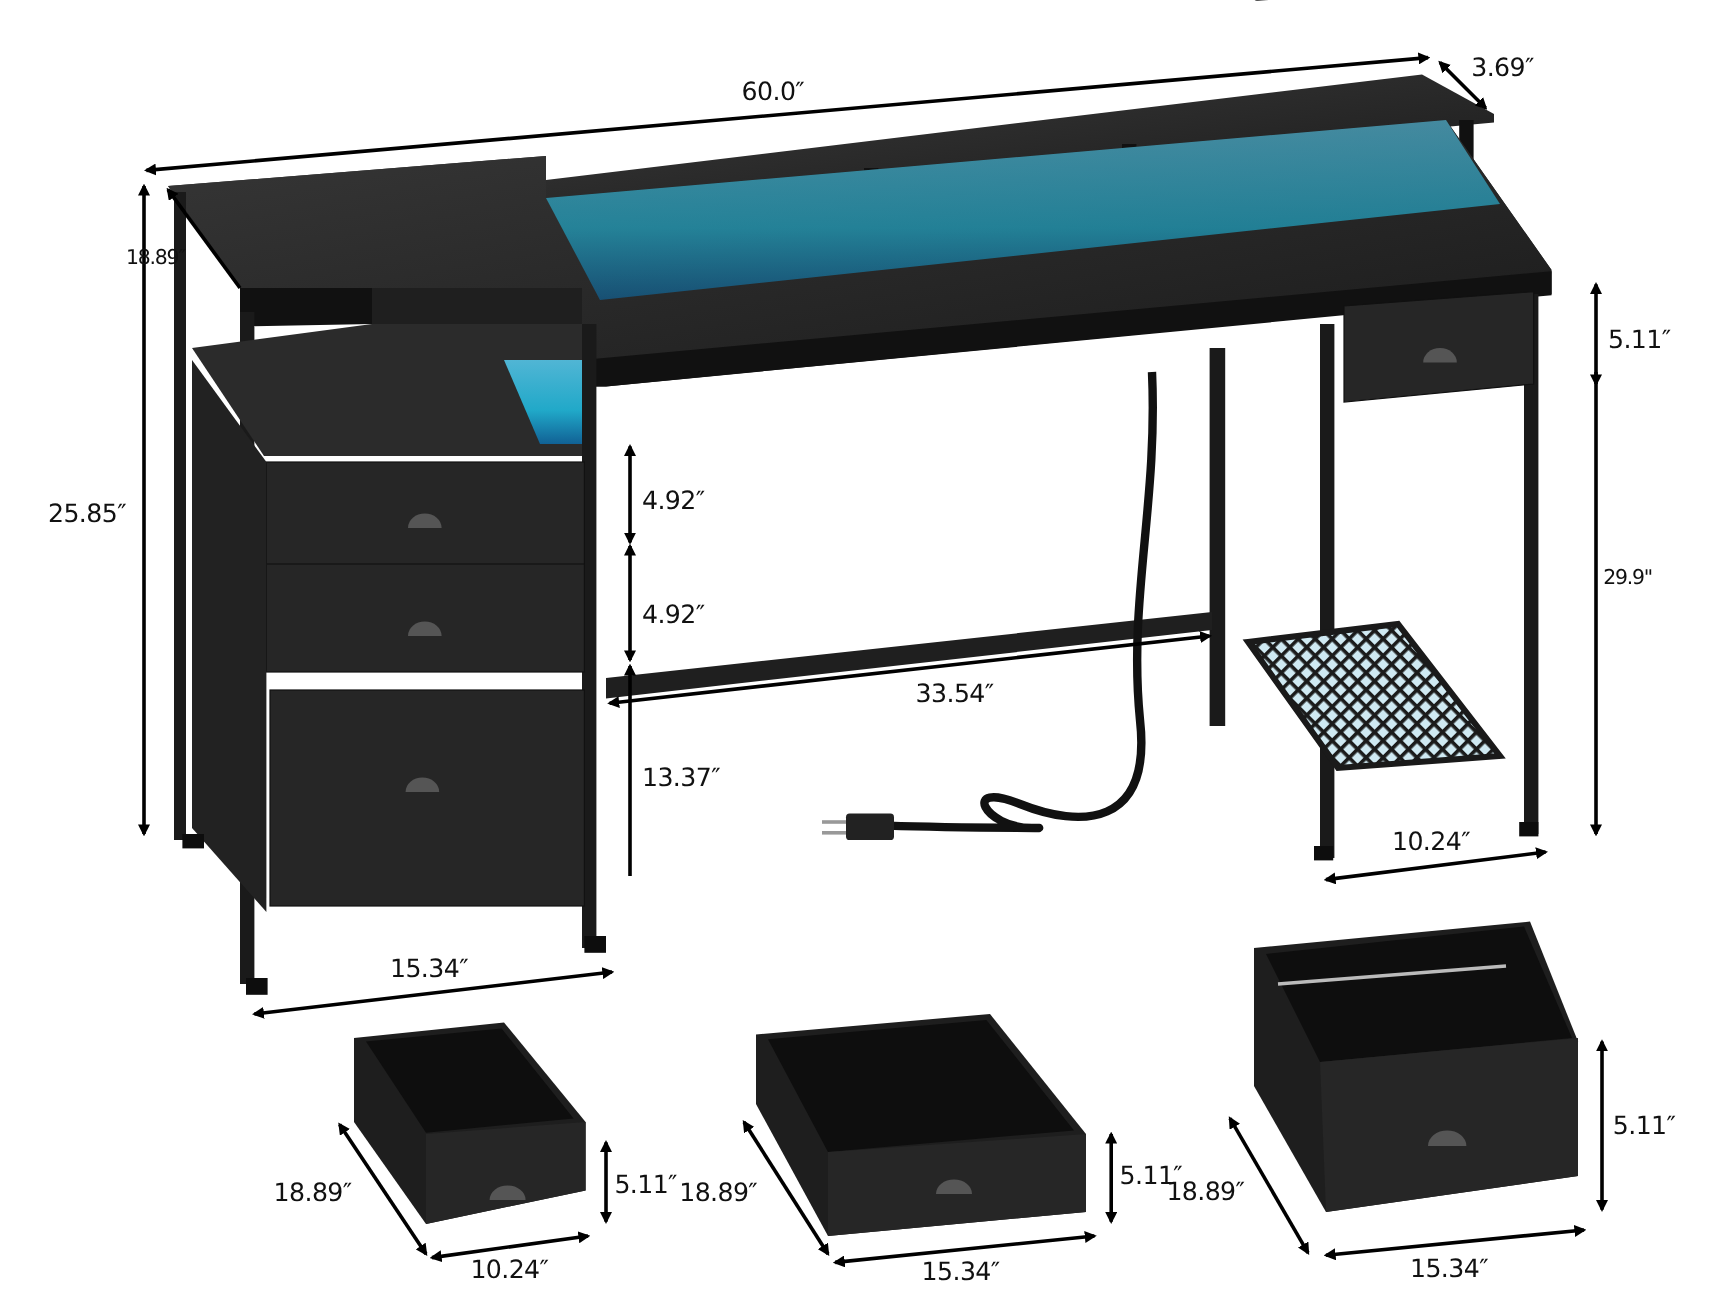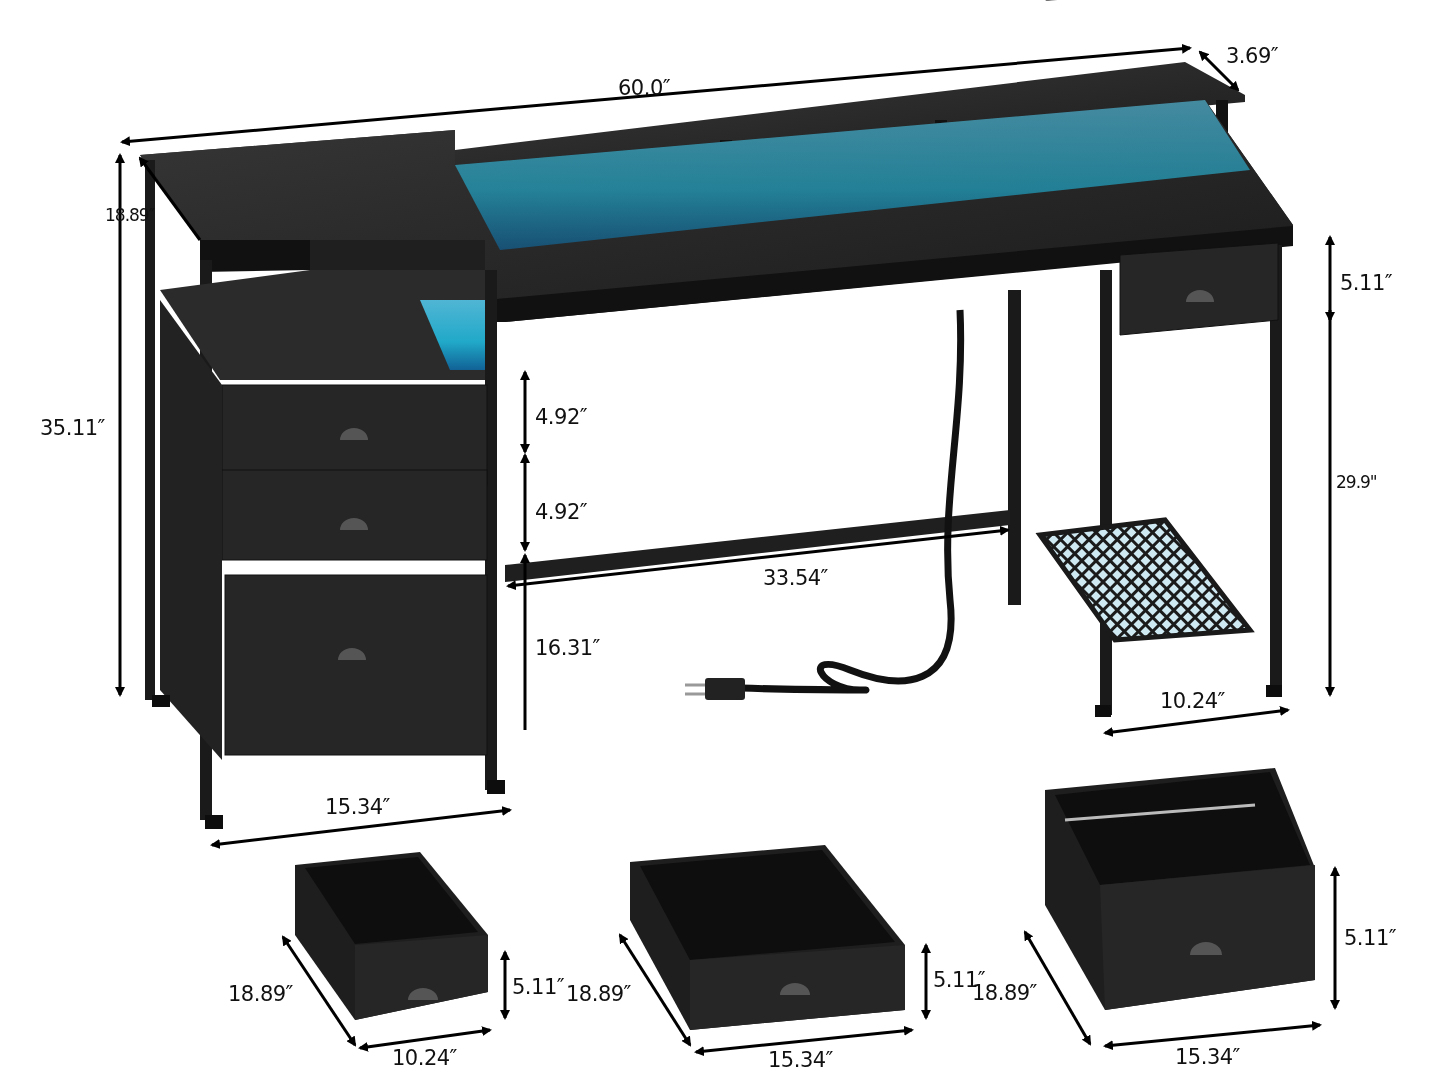--- a/index.html
+++ b/index.html
@@ -152,30 +152,30 @@
       <line x1="926" y1="945" x2="926" y2="1018" marker-start="url(#at)" marker-end="url(#ah)"></line>
       <line x1="696" y1="1052" x2="912" y2="1030" marker-start="url(#at)" marker-end="url(#ah)"></line>
 
       <line x1="1025" y1="932" x2="1090" y2="1044" marker-start="url(#at)" marker-end="url(#ah)"></line>
       <line x1="1335" y1="868" x2="1335" y2="1008" marker-start="url(#at)" marker-end="url(#ah)"></line>
       <line x1="1105" y1="1046" x2="1320" y2="1025" marker-start="url(#at)" marker-end="url(#ah)"></line>
     </g>
   </svg>
 
   
-  <div class="lbl" style="left:618px;top:66px;margin-top:12px;">60.0″</div>
+  <div class="lbl" style="left:618px;top:66px;">60.0″</div>
   <div class="lbl" style="left:1226px;top:46px;">3.69″</div>
   <div class="lbl small" style="left:105px;top:207px;">18.89″</div>
-  <div class="lbl" style="left:40px;top:418px;">35.11″</div>
+  <div class="lbl" style="left:40px;top:418px;">25.85″</div>
   <div class="lbl" style="left:1340px;top:273px;">5.11″</div>
   <div class="lbl small" style="left:1336px;top:474px;">29.9"</div>
   <div class="lbl" style="left:535px;top:407px;">4.92″</div>
   <div class="lbl" style="left:535px;top:502px;">4.92″</div>
   <div class="lbl" style="left:763px;top:568px;">33.54″</div>
-  <div class="lbl" style="left:535px;top:638px;">16.31″</div>
+  <div class="lbl" style="left:535px;top:638px;">13.37″</div>
   <div class="lbl" style="left:1160px;top:691px;">10.24″</div>
   <div class="lbl" style="left:325px;top:797px;">15.34″</div>
 
   <div class="lbl" style="left:228px;top:984px;">18.89″</div>
   <div class="lbl" style="left:512px;top:977px;">5.11″</div>
   <div class="lbl" style="left:392px;top:1048px;">10.24″</div>
 
   <div class="lbl" style="left:566px;top:984px;">18.89″</div>
   <div class="lbl" style="left:933px;top:970px;">5.11″</div>
   <div class="lbl" style="left:768px;top:1050px;">15.34″</div>

